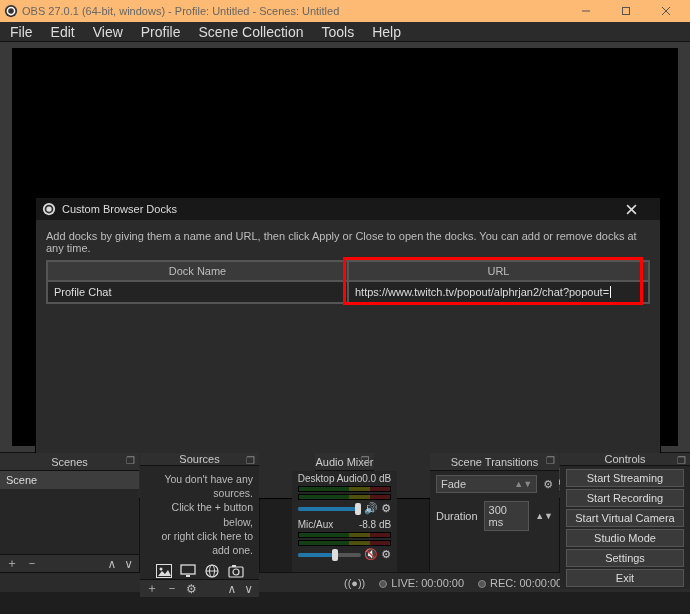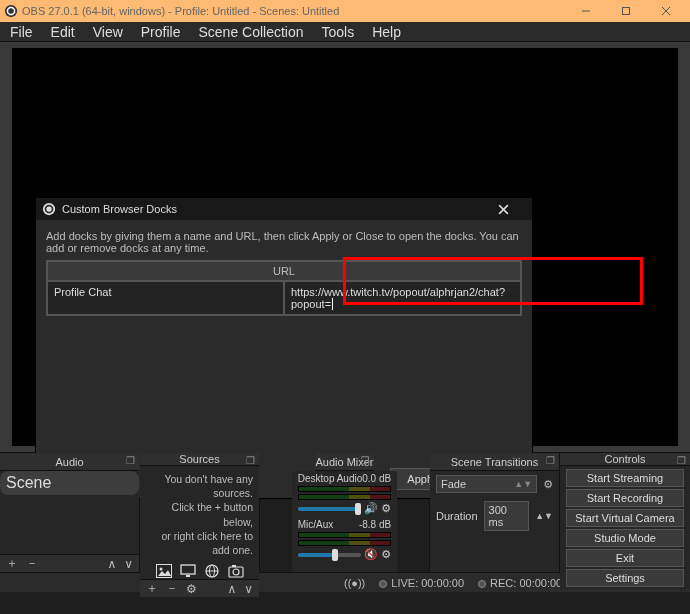--- a/index.html
+++ b/index.html
@@ -8,21 +8,21 @@
   .titlebar .obs-logo { width: 14px; height: 14px; margin-right: 4px; display:inline-flex; }
   .titlebar .title { flex: 1; font-size: 11px; color: #666; }
   .titlebar .winbtns { display: flex; gap: 0; }
   .titlebar .winbtn { width: 40px; height: 22px; display:flex; align-items:center; justify-content:center; color:#555; }
   .menubar { height: 20px; background: #2b2b2b; display: flex; align-items: center; padding: 0 2px; gap: 2px; border-bottom:1px solid #111; }
   .menubar .menuitem { padding: 2px 8px; font-size: 14px; color: #ddd; }
   .preview { position: relative; background: #393939; height: 410px; }
   .preview .black { position:absolute; left:12px; top:6px; right:12px; bottom:6px; background:#000; }
   .nosource { position:absolute; left:6px; bottom:-16px; color:#aaa; font-size:11px; }
 
-  .dialog-overlay { position:absolute; left:36px; top:156px; width:496px; height:300px; background:#2b2b2b; box-shadow:0 0 0 1px #000; }
+  .dialog-overlay { position:absolute; left:36px; top:156px; width:624px; height:300px; background:#2b2b2b; box-shadow:0 0 0 1px #000; }
   .dlg-title { height:22px; background:#181818; display:flex; align-items:center; padding:0 6px; color:#ddd; }
   .dlg-title .obs-logo { width:14px; height:14px; margin-right:6px; }
   .dlg-title .t { flex:1; font-size:11px; }
   .dlg-title .close { width:28px; text-align:center; color:#ddd; font-size:12px; }
   .dlg-body { padding:10px 10px 6px 10px; color:#bdbdbd; }
   .dlg-body .instr { font-size:11px; margin-bottom:6px; }
   .dlg-table { border:1px solid #555; }
   .dlg-table .row { display:flex; }
   .dlg-table .hcell { flex:1; background:#3a3a3a; border:1px solid #555; text-align:center; padding:3px 0; font-size:11px; }
   .dlg-table .dcell { flex:1; background:#232323; border:1px solid #555; padding:4px 6px; font-size:11px; color:#ddd; }
@@ -35,21 +35,21 @@
   .dock { border-right:1px solid #111; display:flex; flex-direction:column; }
   .dock .dock-hdr { height:18px; background:#2f2f2f; display:flex; align-items:center; justify-content:center; font-size:11px; color:#ccc; position:relative; border-bottom:1px solid #111;}
   .dock .dock-hdr .popicon { position:absolute; right:4px; top:2px; color:#888; font-size:10px; }
   .dock .dock-body { flex:1; background:#262626; position:relative; }
   .dock .dock-foot { height:18px; background:#2f2f2f; display:flex; align-items:center; gap:8px; padding:0 6px; color:#bbb; border-top:1px solid #111;}
   .dock-scenes { width:140px; }
   .dock-sources { width:120px; }
   .dock-mixer { width:170px;align-items:center; }
   .dock-trans { width:130px; }
   .dock-controls { flex:1; border-right:none; }
-  .scene-item { background:#3d3d3d; padding:3px 6px; color:#ddd; font-size:16px;border-radius:8px; }
+  .scene-item { background:#3d3d3d; padding:3px 6px; color:#ddd; font-size:11px; }
   .src-msg { text-align:right; color:#bbb; font-size:10.5px; padding:6px 6px 4px 6px; line-height:1.35; }
   .src-icons { display:flex; justify-content:center; gap:4px; margin-top:2px; }
   .src-icons .ic { width:20px; height:16px; display:flex; align-items:center; justify-content:center; color:#ddd; }
   .mixer-ch { padding:2px 6px; }
   .mixer-ch .lbl-row { display:flex; justify-content:space-between; font-size:10px; color:#ccc; }
   .mixer-ch .meter { height:6px; background:linear-gradient(to right,#2e8b2e 0%,#2e8b2e 55%,#b0b020 55%,#b0b020 78%,#b03030 78%,#b03030 100%); border:1px solid #000; margin:2px 0; position:relative; }
   .mixer-ch .meter.dim::after { content:""; position:absolute; inset:0; background:rgba(0,0,0,0.55); }
   .mixer-ch .slider-row { display:flex; align-items:center; gap:4px; }
   .mixer-ch .track { flex:1; height:4px; background:#555; position:relative; border-radius:2px; }
   .mixer-ch .track .fill { position:absolute; left:0; top:0; bottom:0; background:#27a; width:55%; border-radius:2px; }
@@ -126,20 +126,21 @@
         <svg width="11" height="11" viewBox="0 0 10 10">
             <line x1="1" y1="1" x2="9" y2="9" stroke="#ddd" stroke-width="1.4"></line>
             <line x1="9" y1="1" x2="1" y2="9" stroke="#ddd" stroke-width="1.4"></line>
           </svg>
       </span>
     </div>
     <div class="dlg-body">
       <div class="instr">Add docks by giving them a name and URL, then click Apply or Close to open the docks. You can add or remove docks at any time.</div>
       <div class="dlg-table" style="position:relative;">
         <div class="row">
+          <div class="hcell">Dock Name</div>
           <div class="hcell">URL</div>
         </div>
         <div class="row">
           <div class="dcell">Profile Chat</div>
           <div class="dcell urlcell-wrap">
             <span>https://www.twitch.tv/popout/alphrjan2/chat?popout=</span><span style="border-left:1px solid #fff; margin-left:1px;">&nbsp;</span>
           </div>
         </div>
         <div class="url-highlight" style="left:296px; top:-4px; width:300px; height:48px;"></div>
       </div>
@@ -148,21 +149,21 @@
       <div class="btn">Apply</div>
       <div class="btn">Close</div>
     </div>
   </div>
 </div>
 
 <div class="docks">
 
   <div class="dock dock-scenes">
     <div class="dock-hdr">
-        <span>Audio</span>
+        <span>Scenes</span>
         <span class="popicon">❐</span>
       </div>
     <div class="dock-body">
       <div class="scene-item">Scene</div>
     </div>
     <div class="dock-foot">
       <span class="foot-sym">＋</span>
       <span class="foot-sym">－</span>
       <span style="flex:1"></span>
       <span class="foot-sym">∧</span>
@@ -292,22 +293,22 @@
   <div class="dock dock-controls">
     <div class="dock-hdr">
         <span>Controls</span>
         <span class="popicon">❐</span>
       </div>
     <div class="dock-body" style="padding-top:1px;">
       <div class="ctrl-btn">Start Streaming</div>
       <div class="ctrl-btn">Start Recording</div>
       <div class="ctrl-btn">Start Virtual Camera</div>
       <div class="ctrl-btn">Studio Mode</div>
+      <div class="ctrl-btn">Settings</div>
       <div class="ctrl-btn">Exit</div>
-      <div class="ctrl-btn">Settings</div>
     </div>
   </div>
 </div>
 
 <div class="statusbar">
   <span>((●))</span>
   <span><span class="dot"></span><span>LIVE: 00:00:00</span></span>
   <span><span class="dot"></span><span>REC: 00:00:00</span></span>
   <span>CPU: 2.3%, 30.00 fps</span>
 </div>

